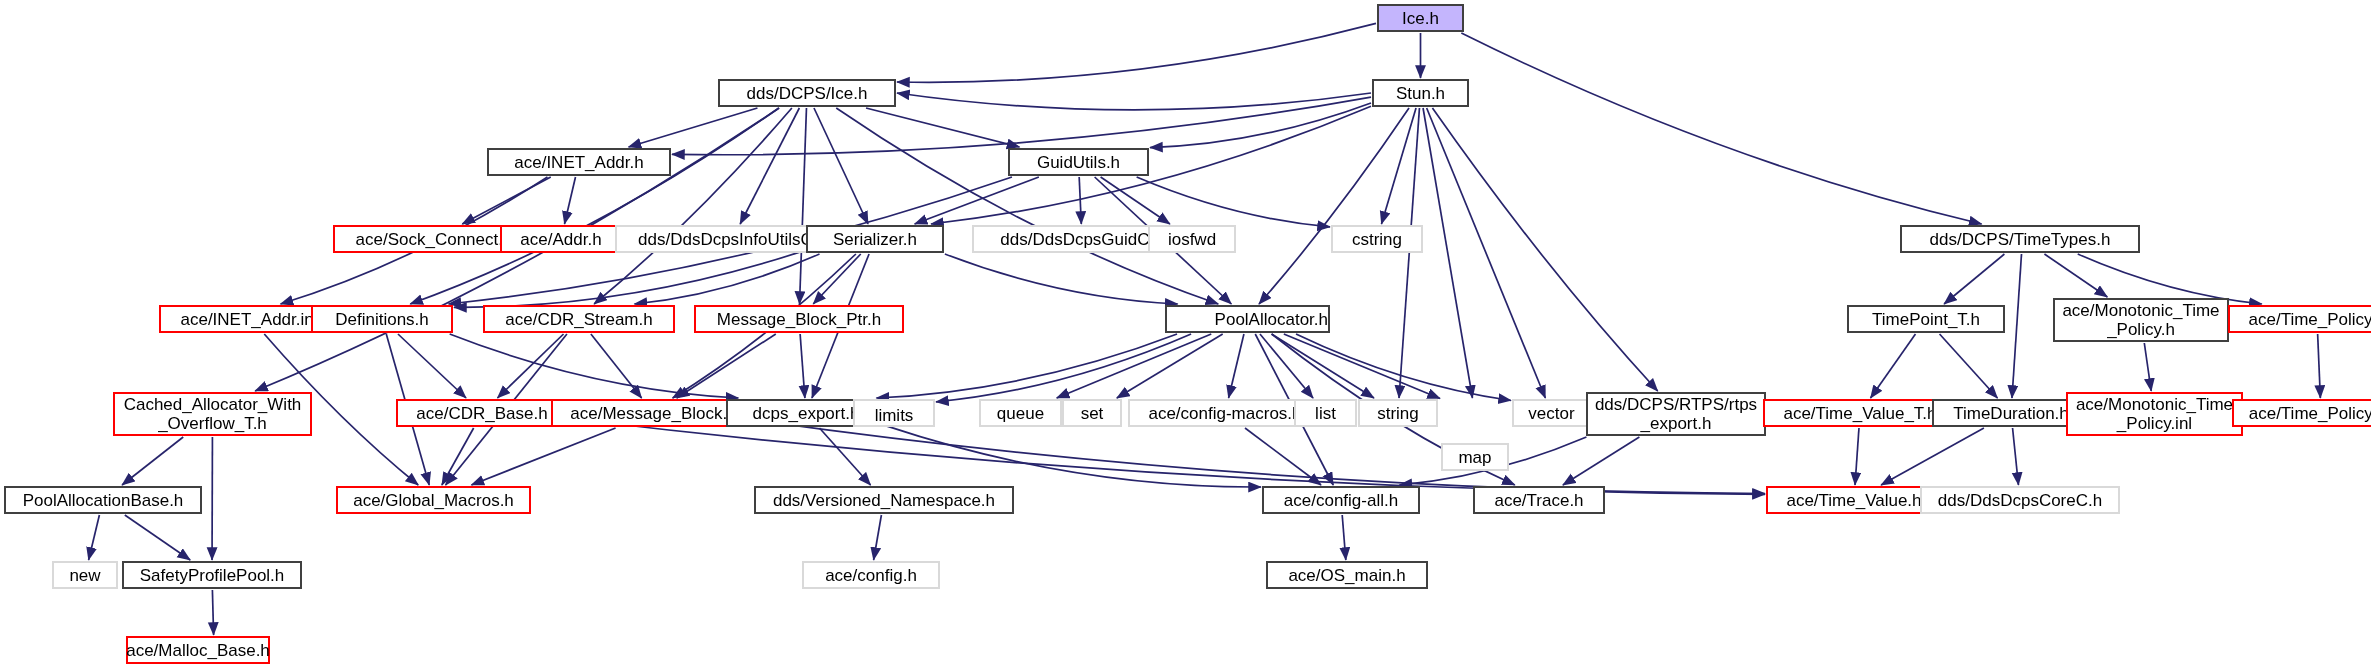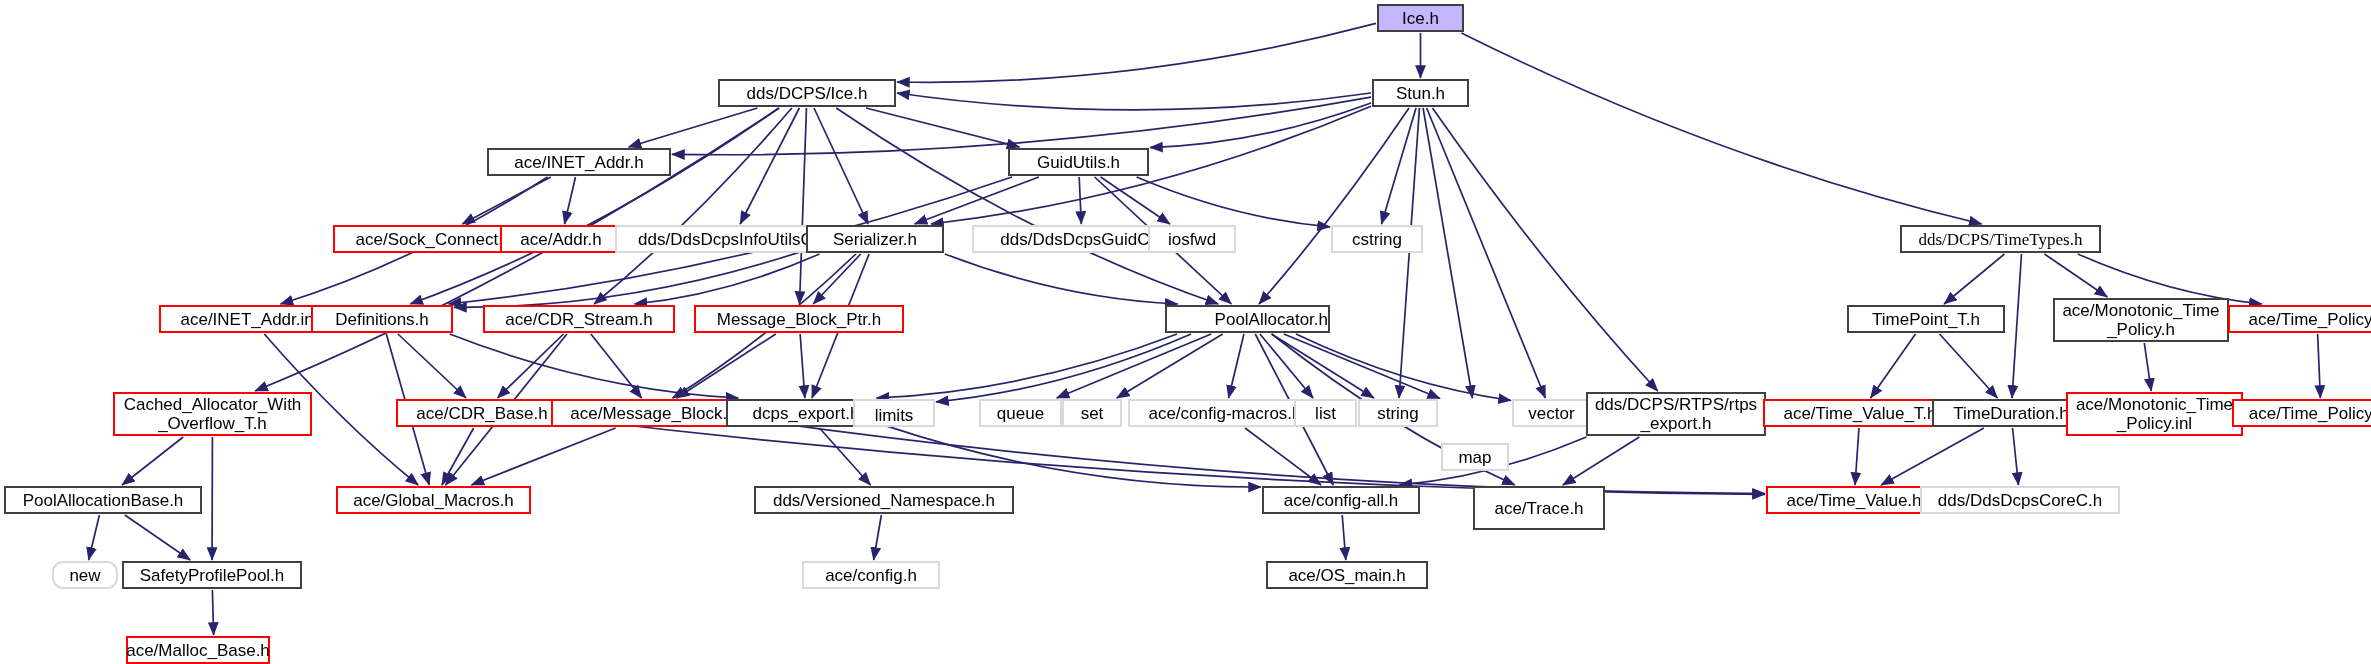--- a/index.html
+++ b/index.html
@@ -129,21 +129,21 @@
         <path d="M569,418.5167638483965 Q1167,490.2365889212828 1765,494.3564139941691" fill="none" stroke="#27246b" stroke-width="1.7" marker-end="url(#arrow)"></path>
         <path d="M1245,428 L1321,485" fill="none" stroke="#27246b" stroke-width="1.7" marker-end="url(#arrow)"></path>
       </g>
   </svg>
   <div id="node-layer">
       <div class="node n-root" style="left: 1377px; top: 4px; width: 87px; height: 28px;"><span>Ice.h</span></div>
       <div class="node n-black" style="left: 1372px; top: 79px; width: 97px; height: 28px;"><span>Stun.h</span></div>
       <div class="node n-black" style="left: 718px; top: 79px; width: 178px; height: 28px;"><span>dds/DCPS/Ice.h</span></div>
       <div class="node n-black" style="left: 487px; top: 148px; width: 184px; height: 28px;"><span>ace/INET_Addr.h</span></div>
       <div class="node n-black" style="left: 1008px; top: 148px; width: 141px; height: 28px;"><span>GuidUtils.h</span></div>
-      <div class="node n-black" style="left: 1900px; top: 225px; width: 201px; height: 28px; font-family: Liberation Serif, serif;"><span>dds/DCPS/TimeTypes.h</span></div>
+      <div class="node n-black" style="left: 1900px; top: 225px; width: 240px; height: 28px;"><span>dds/DCPS/TimeTypes.h</span></div>
       <div class="node n-red" style="left: 333px; top: 225px; width: 202px; height: 28px;"><span>ace/Sock_Connect.h</span></div>
       <div class="node n-red" style="left: 500px; top: 225px; width: 122px; height: 28px;"><span>ace/Addr.h</span></div>
       <div class="node n-gray" style="left: 615px; top: 225px; width: 235px; height: 28px;"><span>dds/DdsDcpsInfoUtilsC.h</span></div>
       <div class="node n-black" style="left: 806px; top: 225px; width: 138px; height: 28px;"><span>Serializer.h</span></div>
       <div class="node n-gray" style="left: 972px; top: 225px; width: 220px; height: 28px;"><span>dds/DdsDcpsGuidC.h</span></div>
       <div class="node n-gray" style="left: 1148px; top: 225px; width: 88px; height: 28px;"><span>iosfwd</span></div>
       <div class="node n-gray" style="left: 1331px; top: 225px; width: 92px; height: 28px;"><span>cstring</span></div>
       <div class="node n-black" style="left: 1847px; top: 305px; width: 158px; height: 28px;"><span>TimePoint_T.h</span></div>
       <div class="node n-black" style="left: 2053px; top: 298px; width: 176px; height: 44px;"><span>ace/Monotonic_Time
 _Policy.h</span></div>
@@ -170,22 +170,22 @@
 _export.h</span></div>
       <div class="node n-red" style="left: 1763px; top: 399px; width: 194px; height: 28px;"><span>ace/Time_Value_T.h</span></div>
       <div class="node n-black" style="left: 1932px; top: 399px; width: 158px; height: 28px;"><span>TimeDuration.h</span></div>
       <div class="node n-red" style="left: 2066px; top: 392px; width: 177px; height: 44px;"><span>ace/Monotonic_Time
 _Policy.inl</span></div>
       <div class="node n-red" style="left: 2232px; top: 399px; width: 178px; height: 28px;"><span>ace/Time_Policy.inl</span></div>
       <div class="node n-black" style="left: 4px; top: 486px; width: 198px; height: 28px;"><span>PoolAllocationBase.h</span></div>
       <div class="node n-red" style="left: 336px; top: 486px; width: 195px; height: 28px;"><span>ace/Global_Macros.h</span></div>
       <div class="node n-black" style="left: 754px; top: 486px; width: 260px; height: 28px;"><span>dds/Versioned_Namespace.h</span></div>
       <div class="node n-black" style="left: 1262px; top: 486px; width: 158px; height: 28px;"><span>ace/config-all.h</span></div>
-      <div class="node n-black" style="left: 1473px; top: 486px; width: 132px; height: 44px; align-items: center;"><span>ace/Trace.h</span></div>
+      <div class="node n-black" style="left: 1473px; top: 486px; width: 132px; height: 28px; align-items: center;"><span>ace/Trace.h</span></div>
       <div class="node n-red" style="left: 1766px; top: 486px; width: 176px; height: 28px;"><span>ace/Time_Value.h</span></div>
       <div class="node n-gray" style="left: 1920px; top: 486px; width: 200px; height: 28px;"><span>dds/DdsDcpsCoreC.h</span></div>
-      <div class="node n-gray" style="left: 52px; top: 561px; width: 66px; height: 28px; border-radius: 11px;"><span>new</span></div>
+      <div class="node n-gray" style="left: 52px; top: 561px; width: 66px; height: 28px;"><span>new</span></div>
       <div class="node n-black" style="left: 122px; top: 561px; width: 180px; height: 28px;"><span>SafetyProfilePool.h</span></div>
       <div class="node n-gray" style="left: 802px; top: 561px; width: 138px; height: 28px;"><span>ace/config.h</span></div>
       <div class="node n-black" style="left: 1266px; top: 561px; width: 162px; height: 28px;"><span>ace/OS_main.h</span></div>
       <div class="node n-red" style="left: 126px; top: 636px; width: 144px; height: 28px;"><span>ace/Malloc_Base.h</span></div>
     </div>
 </div>
 
 </body></html>

